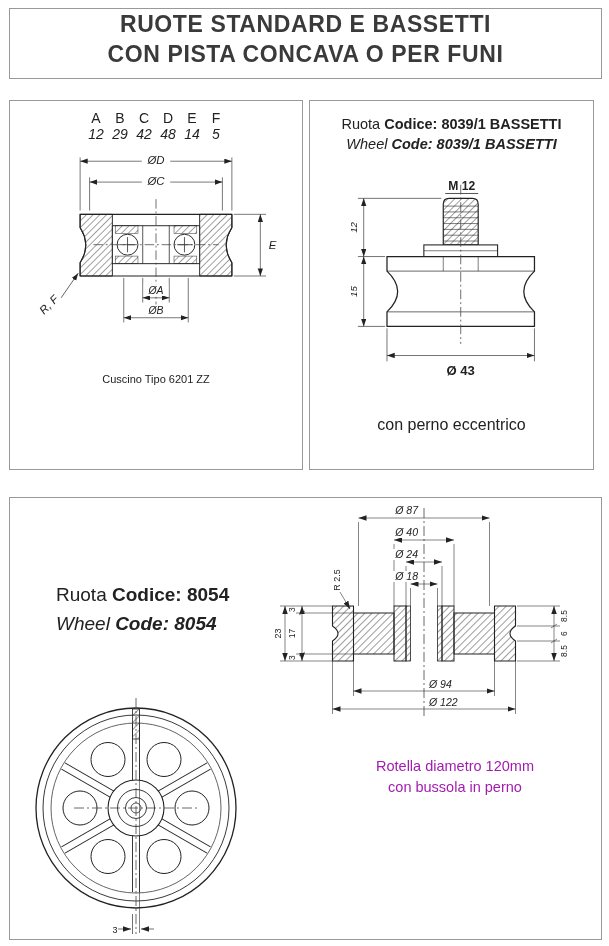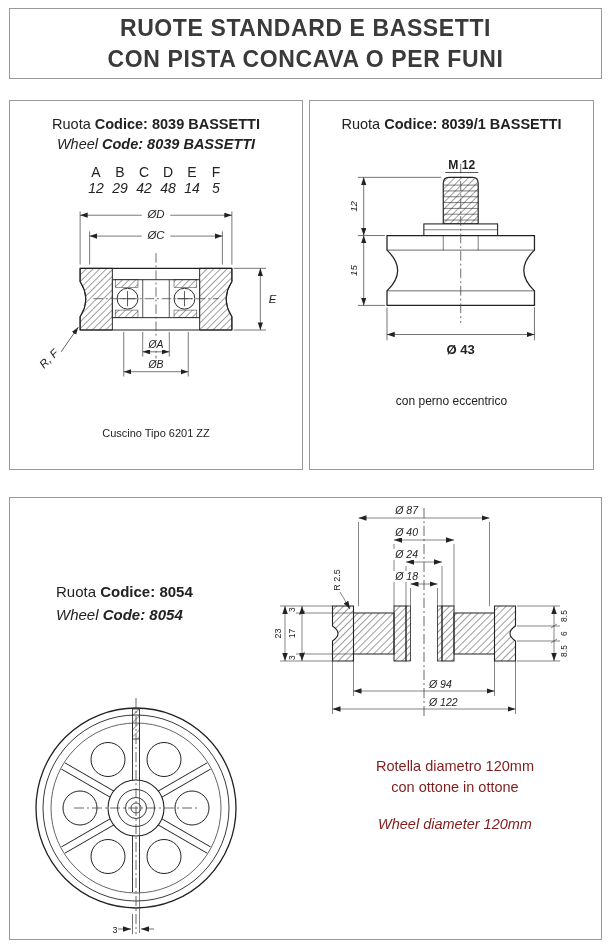--- a/index.html
+++ b/index.html
@@ -1,58 +1,54 @@
 <!DOCTYPE html>
 <html><head>
 <meta charset="utf-8">
 <title>Catalog Page</title>
 <style>
   html,body{margin:0;padding:0;background:#ffffff;}
   body{font-family:"Liberation Sans",sans-serif;color:#2d2d2d;}
   .page{position:relative;width:609px;height:946px;background:#ffffff;overflow:hidden;}
   .box{position:absolute;border:1.5px solid #999;background:#fff;}
-  .header-box{left:9px;top:8px;width:591px;height:69px;display:flex;flex-direction:column;justify-content:center;align-items:center;}
+  .header-box{left:9px;top:8px;width:591px;height:69px;display:flex;flex-direction:column;align-items:center;}
   .main-title{font-weight:700;font-size:23px;letter-spacing:.6px;color:#3a3a3a;line-height:1.32;text-align:center;}
   .panel{display:flex;flex-direction:column;align-items:center;}
   .p-left{left:9px;top:100px;width:292px;height:368px;}
   .p-right{left:309px;top:100px;width:283px;height:368px;}
   .p-bottom{left:9px;top:497px;width:591px;height:441px;}
   .panel-title{margin-top:13px;text-align:center;font-size:14.5px;line-height:1.4;color:#222;}
   .t-en{font-style:italic;}
   b{font-weight:700;}
   .dims{margin-top:9px;text-align:center;font-size:14px;color:#222;}
   .dims-row{display:flex;justify-content:center;}
   .dims-row span{display:inline-block;width:24px;text-align:center;}
   .dims-vals{font-style:italic;}
   .caption{text-align:center;font-size:11px;line-height:1.5;margin-top:2px;color:#222;}
   .cap-i{font-style:italic;}
   .draw{display:block;margin-top:4px;}
   svg text{font-family:"Liberation Sans",sans-serif;fill:#222;}
-  .title-8054{position:absolute;left:46px;top:82px;font-size:15px;line-height:1.55;color:#222;}
+  .title-8054{position:absolute;left:46px;top:82px;font-size:19px;line-height:1.55;color:#222;}
   .title-8054 .t-en{}
   .sec-svg{position:absolute;left:230px;top:6px;}
   .front-svg{position:absolute;left:8px;top:190px;}
-  .cap-8054{position:absolute;left:312px;top:258px;width:266px;text-align:center;font-size:14.5px;line-height:1.45;color:#7f1d1d;}
+  .cap-8054{position:absolute;left:312px;top:258px;width:266px;text-align:center;font-size:14.5px;line-height:1.45;color:#a21caf;}
   .cap-8054 .gap{height:16px;}
 </style>
 </head>
 <body>
 
 <div class="page">
 
   <div class="box header-box">
     <div class="main-title">RUOTE STANDARD E BASSETTI</div>
     <div class="main-title">CON PISTA CONCAVA O PER FUNI</div>
   </div>
 
   <div class="box panel p-left">
-    <div class="panel-title">
-      <div class="t-it"><span>Ruota </span><b>Codice: 8039 BASSETTI</b></div>
-      <div class="t-en"><span>Wheel </span><b>Code: 8039 BASSETTI</b></div>
-    </div>
     <div class="dims">
       <div class="dims-row dims-head">
         <span>A</span>
           <span>B</span>
           <span>C</span>
           <span>D</span>
           <span>E</span>
           <span>F</span>
       </div>
       <div class="dims-row dims-vals">
@@ -136,20 +132,21 @@
     </svg>
 
     <div class="caption">
       <div>Cuscino Tipo 6201 ZZ</div>
     </div>
   </div>
 
   <div class="box panel p-right">
     <div class="panel-title">
       <div class="t-it"><span>Ruota </span><b>Codice: 8039/1 BASSETTI</b></div>
+      <div class="t-en"><span>Wheel </span><b>Code: 8039/1 BASSETTI</b></div>
     </div>
 
     <svg class="draw" width="260" height="228" viewBox="0 0 262 235" style="margin-top:22px">
       <defs>
         <pattern id="h2" patternUnits="userSpaceOnUse" width="5" height="5" patternTransform="rotate(45)">
           <line x1="0" y1="0" x2="0" y2="5" stroke="#3c3c3c" stroke-width="1"></line>
         </pattern>
         <marker id="a2" markerWidth="9" markerHeight="7" refX="8" refY="2.75" orient="auto-start-reverse" markerUnits="userSpaceOnUse">
           <path d="M0,0 L8,2.75 L0,5.5 Z" fill="#222"></path>
         </marker>
@@ -192,21 +189,21 @@
       </g>
       <line x1="140" y1="8" x2="140" y2="172" stroke="#444" stroke-width="0.8" stroke-dasharray="10 3 2 3"></line>
       <g stroke="#333" stroke-width="0.7" fill="none">
         <line x1="64" y1="156" x2="64" y2="190"></line>
         <line x1="216" y1="156" x2="216" y2="190"></line>
         <line x1="64" y1="184" x2="216" y2="184" marker-start="url(#a2)" marker-end="url(#a2)"></line>
       </g>
       <text x="140" y="204" text-anchor="middle" font-size="13.5" font-weight="bold">Ø 43</text>
     </svg>
 
-    <div class="caption" style="font-size:12px;margin-top:8px;">con perno eccentrico</div>
+    <div class="caption" style="font-size:16px;margin-top:8px;">con perno eccentrico</div>
   </div>
 
   <div class="box p-bottom">
 
     <div class="title-8054">
       <div class="t-it"><span>Ruota </span><b>Codice: 8054</b></div>
       <div class="t-en"><span>Wheel </span><b>Code: 8054</b></div>
     </div>
 
     <svg class="sec-svg" width="352" height="218" viewBox="0 0 352 218">
@@ -361,19 +358,18 @@
       <g stroke="#333" stroke-width="0.7" fill="none">
         <line x1="114.5" y1="226" x2="114.5" y2="246"></line>
         <line x1="100" y1="241" x2="113" y2="241" marker-end="url(#a4)"></line>
         <line x1="136" y1="241" x2="123" y2="241" marker-end="url(#a4)"></line>
       </g>
       <text x="97" y="245" text-anchor="middle" font-size="9">3</text>
     </svg>
 
     <div class="cap-8054">
       <div>Rotella diametro 120mm</div>
-      <div>con ottone in ottone</div>
+      <div>con bussola in perno</div>
       <div class="gap"></div>
-      <div class="cap-i">Wheel diameter 120mm</div>
     </div>
   </div>
 
 </div>
 
 </body></html>

